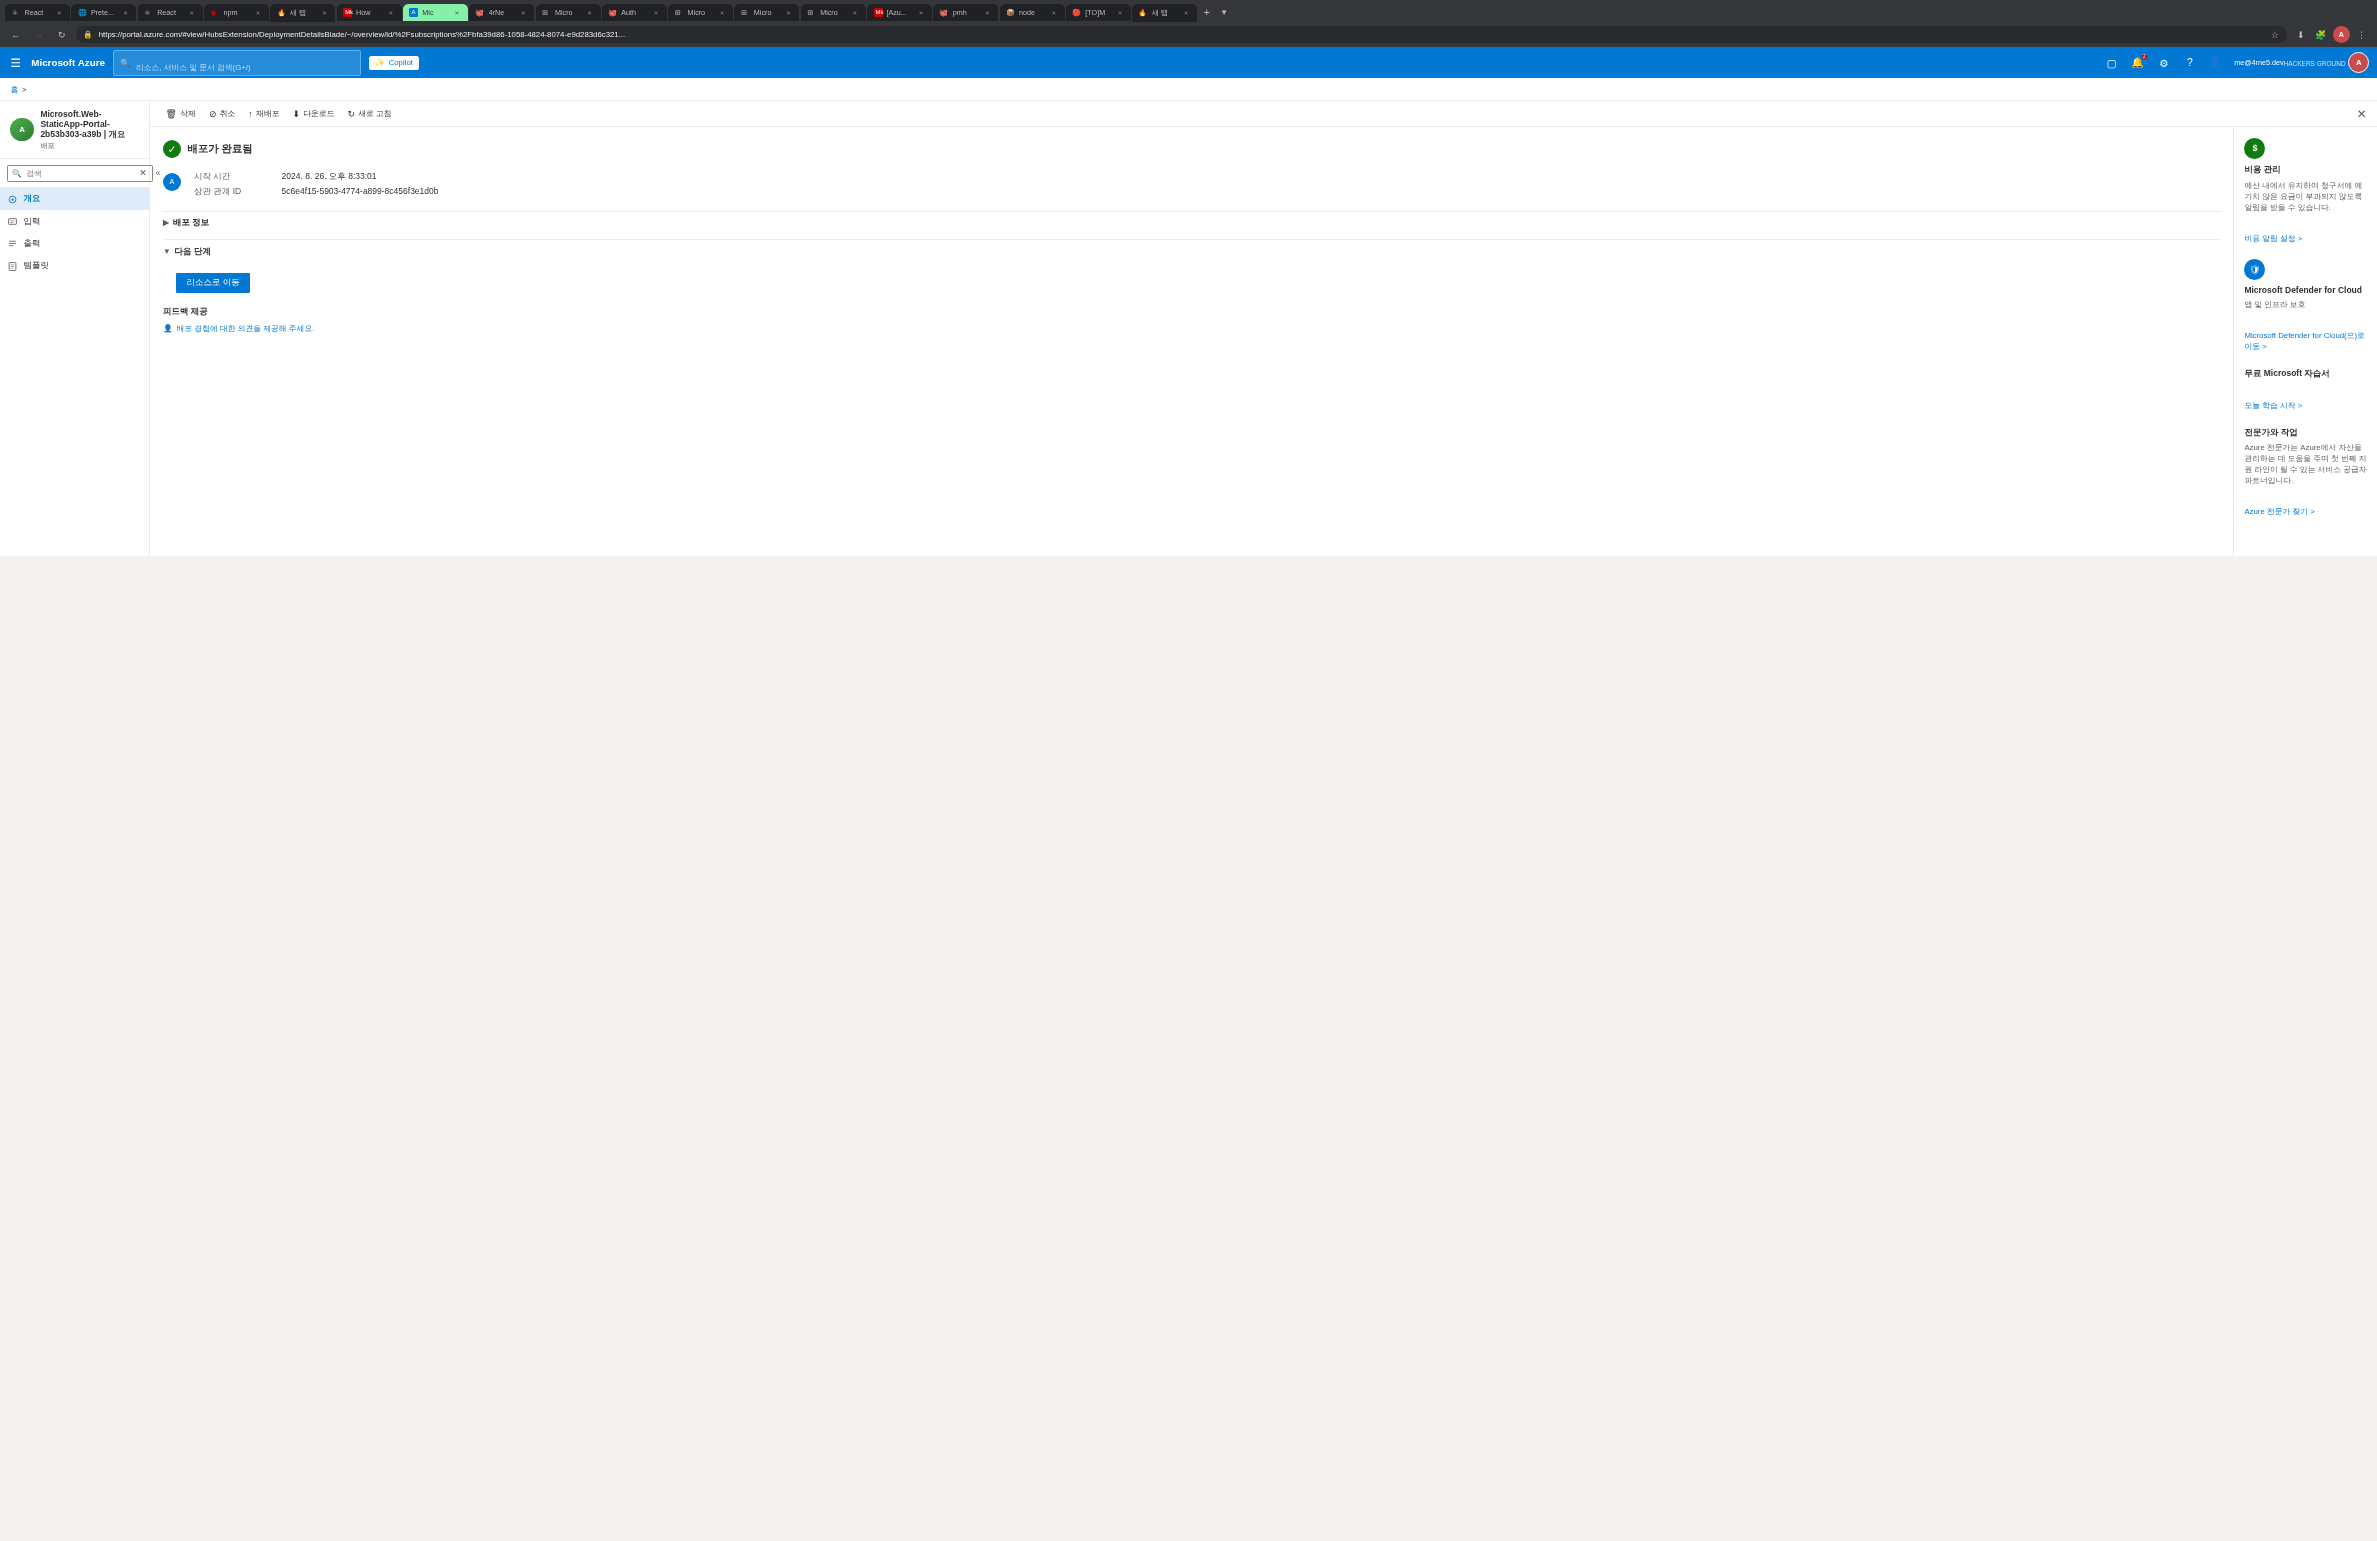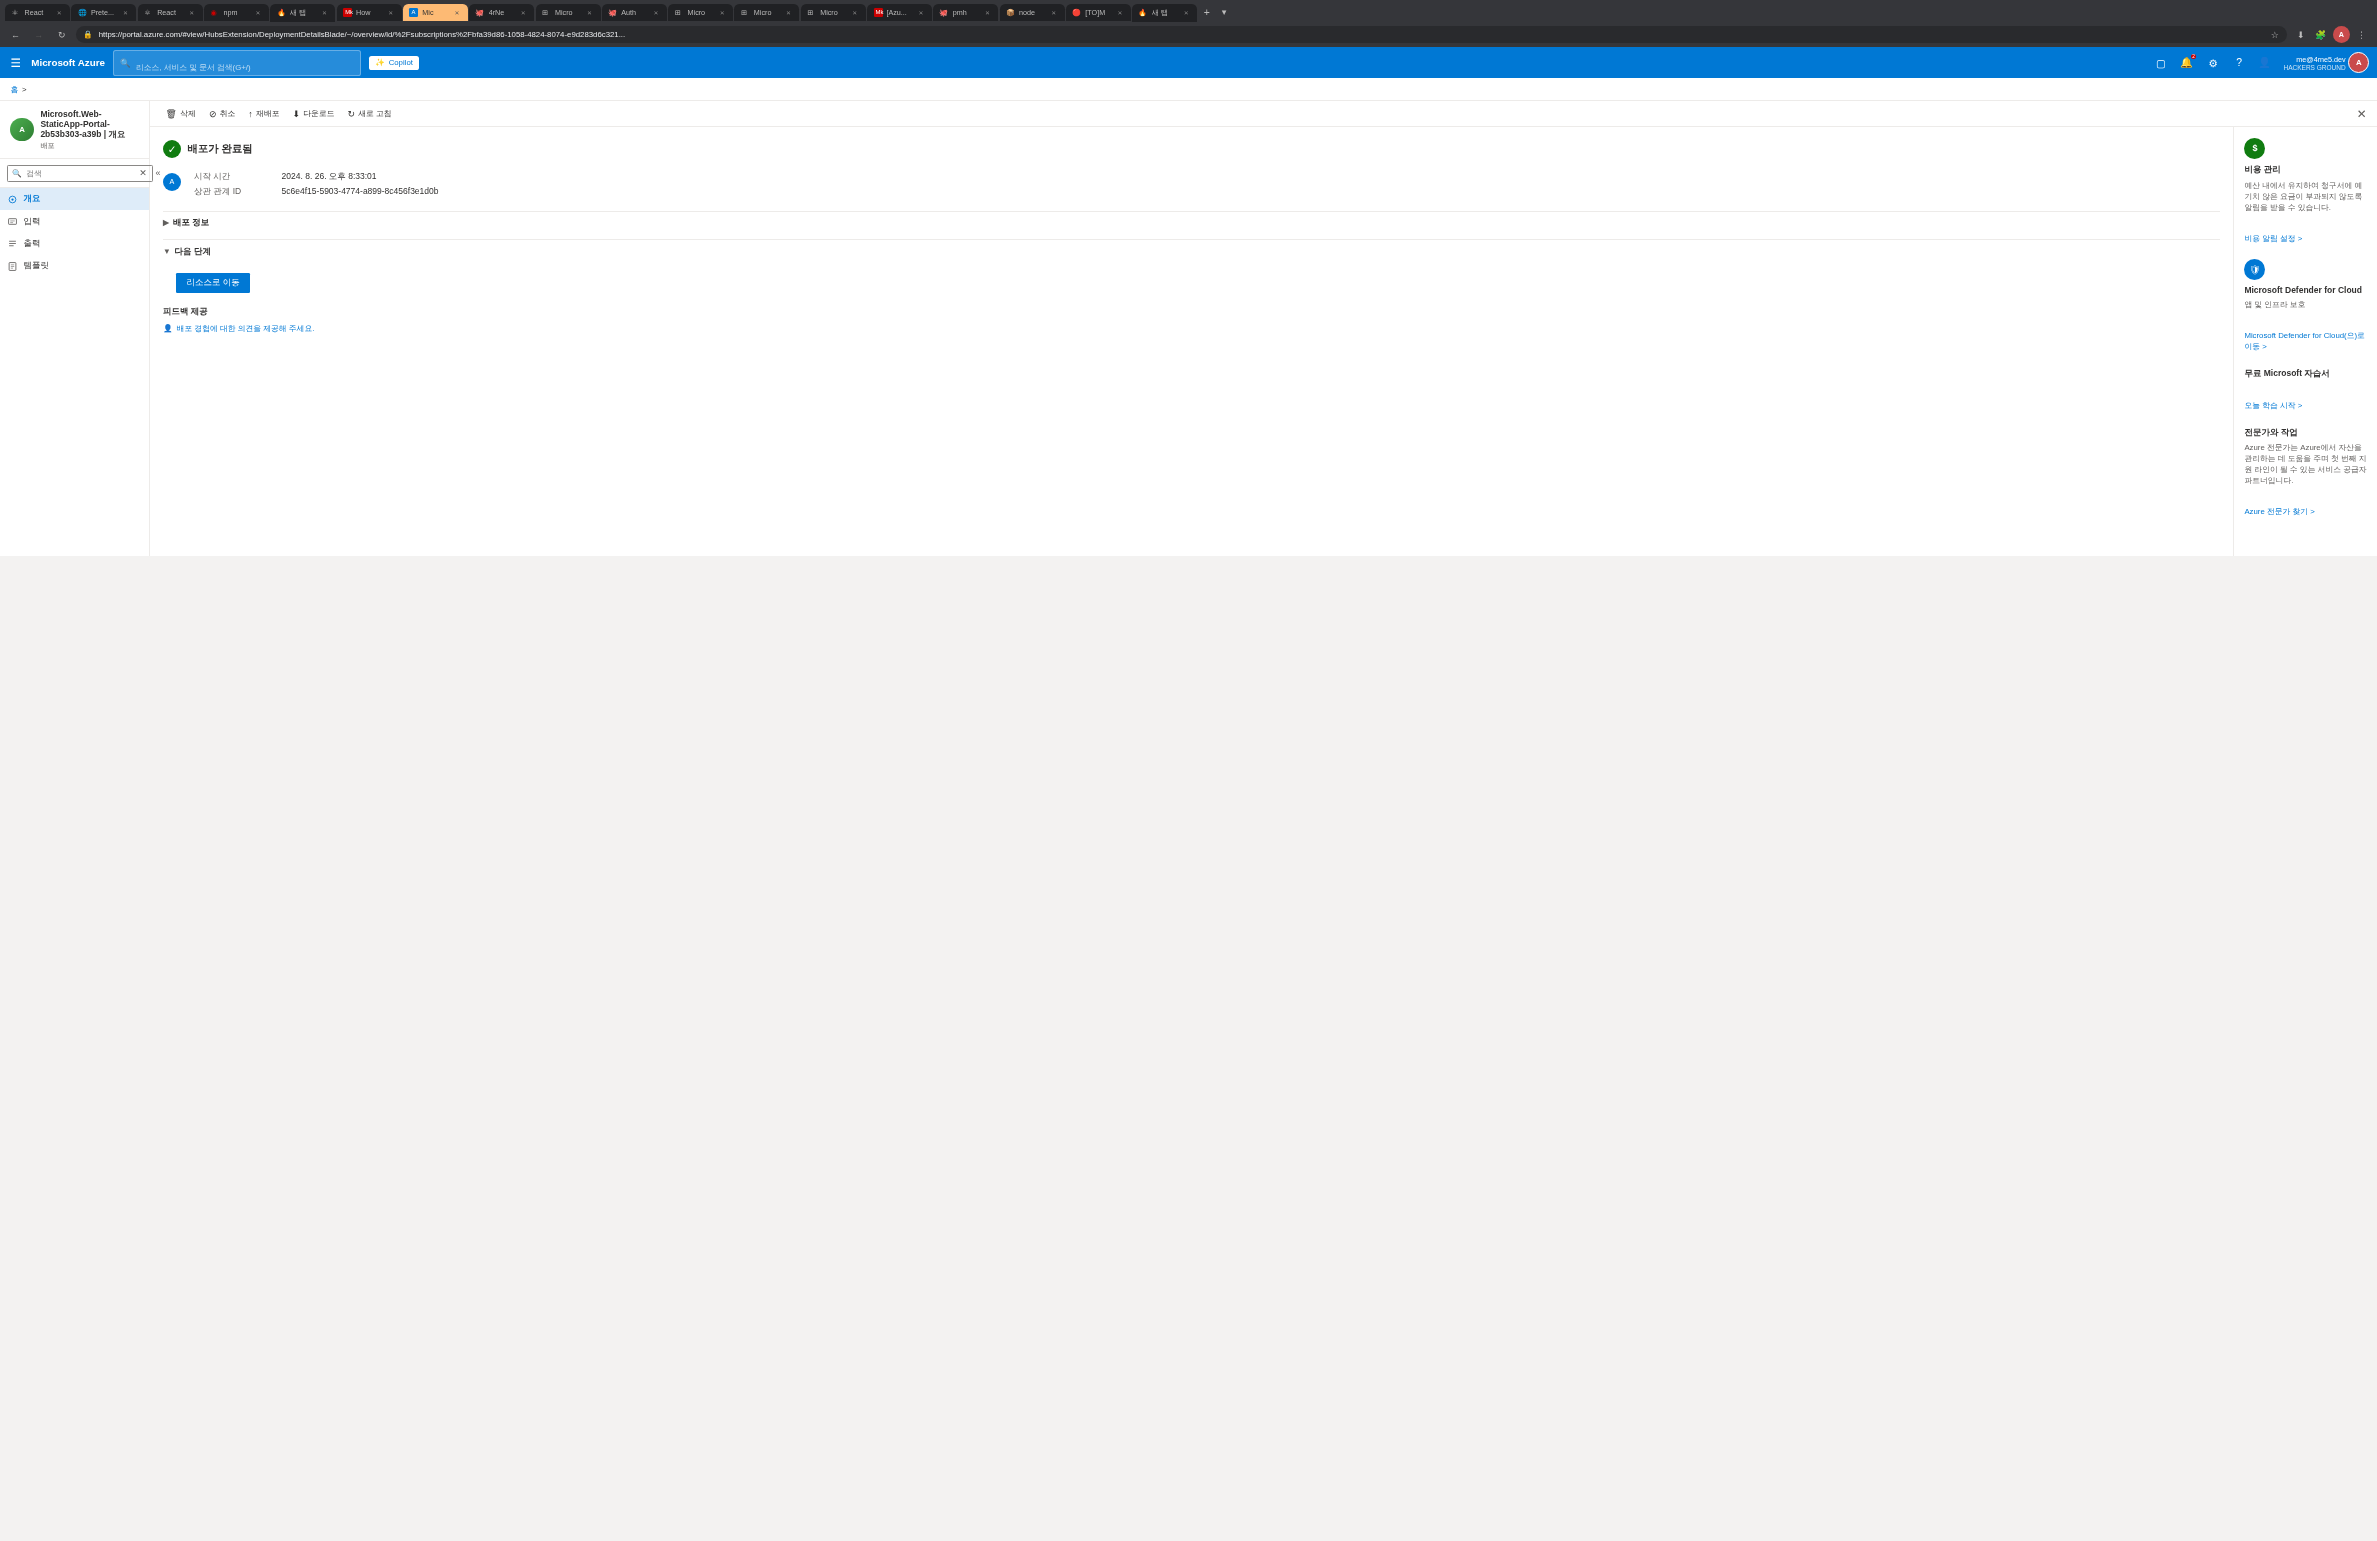--- a/index.html
+++ b/index.html
@@ -2,21 +2,21 @@
 <html style="font-size:10.4px"><head>
   <meta charset="utf-8">
   <style>
     * { box-sizing: border-box; margin: 0; padding: 0; }
     body { font-family: 'Segoe UI', Arial, sans-serif; font-size: 8.5px; background: #f3f2f1; color: #323130; }
 
     
     .browser-chrome { background: #202124; width: 100%; }
     .browser-tabs { display: flex; align-items: center; padding: 3.9px 5.2px 0; background: #35363a; gap: 1.3px; overflow: hidden; }
     .browser-tab { display: flex; align-items: center; background: #202124; border-radius: 5.2px 5.2px 0 0; padding: 3.9px 6.5px; font-size: 7.2px; color: #bbb; gap: 3.9px; min-width: 65px; max-width: 91px; white-space: nowrap; overflow: hidden; }
-    .browser-tab.active { background: #fdba74; color: #333; }
+    .browser-tab.active { background: #86efac; color: #333; }
     .browser-tab .tab-favicon { width: 9px; height: 9px; flex-shrink: 0; }
     .browser-tab .tab-label { overflow: hidden; text-overflow: ellipsis; flex: 1; }
     .browser-tab .tab-close { width: 9px; height: 9px; border-radius: 50%; display: flex; align-items: center; justify-content: center; font-size: 5.9px; color: #888; flex-shrink: 0; cursor: pointer; }
     .browser-tab.active .tab-close { color: #555; }
     .tab-new { background: none; border: none; color: #bbb; font-size: 10.4px; cursor: pointer; padding: 2.6px 5.2px; }
     .tab-overflow { color: #bbb; font-size: 7.8px; padding: 2.6px 3.9px; }
     .browser-nav { display: flex; align-items: center; padding: 3.9px 6.5px; background: #35363a; gap: 5.2px; }
     .nav-btn { background: none; border: none; color: #bbb; cursor: pointer; padding: 2.6px; border-radius: 50%; font-size: 9px; width: 18px; height: 18px; display: flex; align-items: center; justify-content: center; }
     .nav-btn.disabled { color: #555; cursor: default; }
     .address-bar { flex: 1; display: flex; align-items: center; background: #292a2d; border-radius: 13px; padding: 3.3px 7.8px; gap: 5.2px; }
@@ -232,21 +232,21 @@
     </div>
     <div class="header-actions">
       <button class="header-icon-btn">▢</button>
       <button class="header-icon-btn" style="position:relative">
         🔔
         <span style="position:absolute;top:2.6px;right:2.6px;background:#c00;width:5.2px;height:5.2px;border-radius:50%;font-size:4.6px;display:flex;align-items:center;justify-content:center;color:white">2</span>
       </button>
       <button class="header-icon-btn">⚙</button>
       <button class="header-icon-btn">?</button>
       <button class="header-icon-btn">👤</button>
-      <div style="display:flex;flex-direction:column;align-items:flex-end;margin-left:3.9px">
+      <div style="display:flex;flex-direction:row;align-items:flex-end;margin-left:3.9px">
         <span style="color:white;font-size:7.2px">me@4rne5.dev</span>
         <span style="color:rgba(255,255,255,0.8);font-size:6.5px">HACKERS GROUND</span>
       </div>
       <div class="user-avatar">A</div>
     </div>
   </div>
 
   <div class="breadcrumb">
     <a href="#">홈</a>
     <span>&gt;</span>

